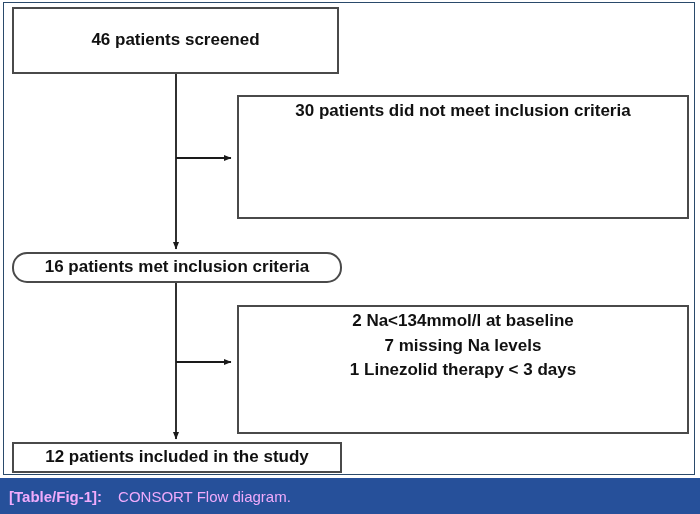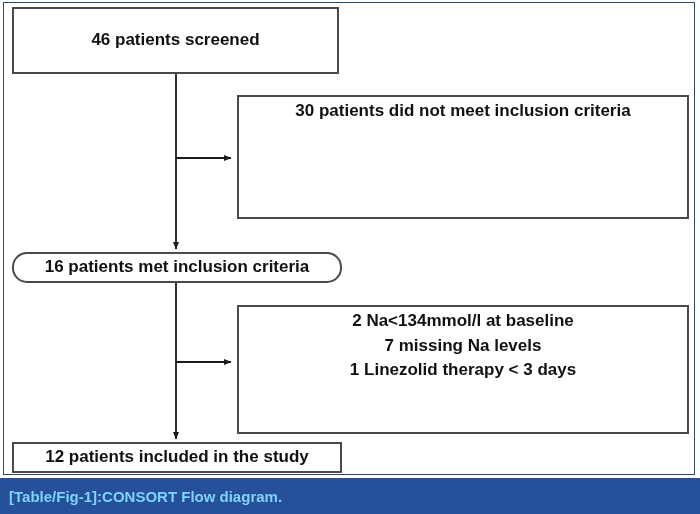--- a/index.html
+++ b/index.html
@@ -75,32 +75,32 @@
   }
 
   
   #caption-bar {
     position: absolute;
     left: 0;
     top: 478px;
     width: 700px;
     height: 36px;
     background: #26509a;
-    color: #7dd3fc;
+    color: #f0abfc;
     display: flex;
     align-items: center;
     font-size: 15px;
   }
   #caption-bar .cap-tag {
     font-weight: 700;
     margin-left: 9px;
   }
   #caption-bar .cap-text {
-    font-weight: 700;
-    margin-left: 0;
+    font-weight: 400;
+    margin-left: 16px;
   }
 </style>
 </head>
 <body>
 
 <div id="figure-root">
 
   <div id="diagram-frame"></div>
 
   <svg id="connectors" viewBox="0 0 700 514" xmlns="http://www.w3.org/2000/svg">

